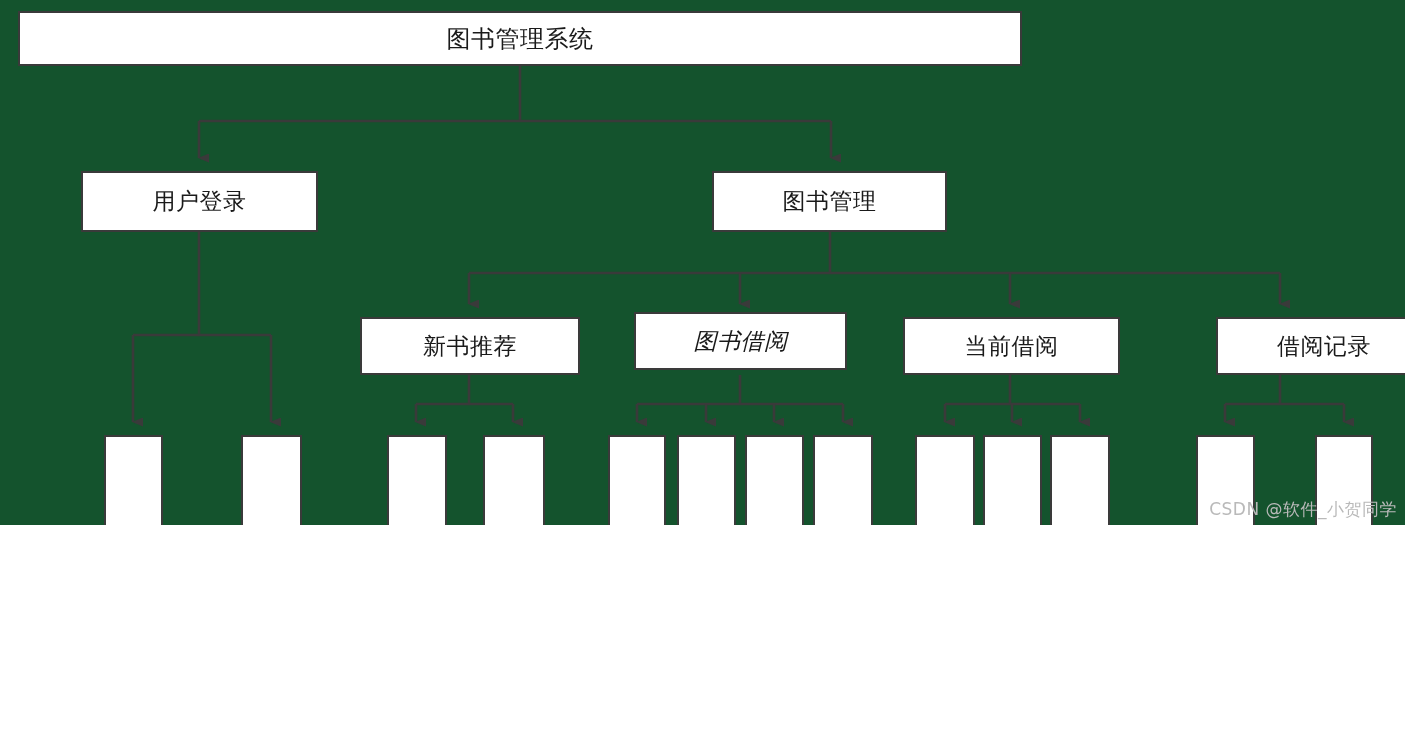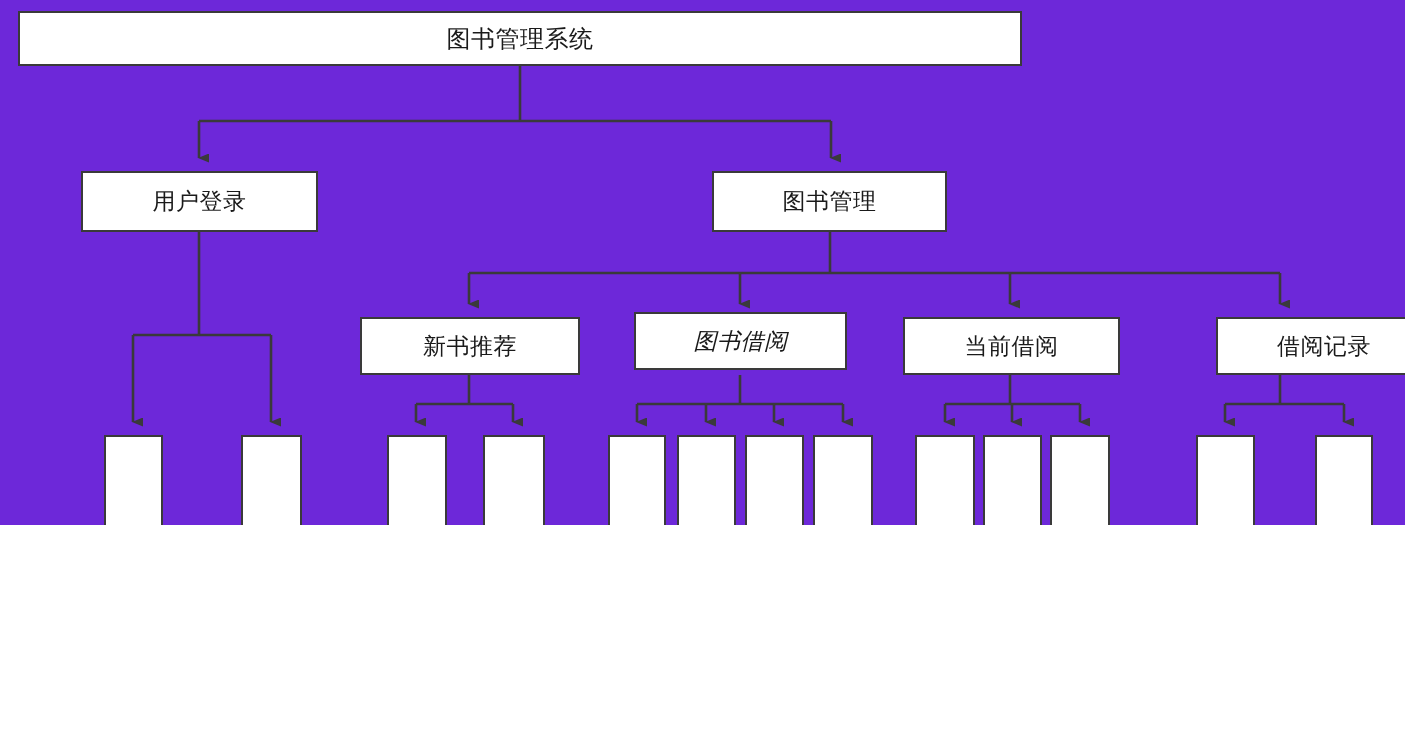--- a/index.html
+++ b/index.html
@@ -7,21 +7,21 @@
     padding: 0;
     background: #ffffff;
   }
   body {
     font-family: "DejaVu Sans", "Liberation Sans", sans-serif;
   }
   #canvas {
     position: relative;
     width: 1405px;
     height: 525px;
-    background: #6d28d9;
+    background: #14532d;
     overflow: hidden;
   }
   svg#wires {
     position: absolute;
     left: 0;
     top: 0;
     width: 1405px;
     height: 747px;
     pointer-events: none;
   }
@@ -175,14 +175,15 @@
     <span class="vlabel">确认归还（管理员）</span>
   </div>
 
   <div class="node vert" style="left:1196px; top:435px; width:59px; height:298px;">
     <span class="vlabel">新增借阅记录</span>
   </div>
   <div class="node vert" style="left:1315px; top:435px; width:58px; height:298px;">
     <span class="vlabel">查询借阅记录</span>
   </div>
 
+  <div class="watermark">CSDN @软件_小贺同学</div>
 
 </div>
 
 </body></html>

